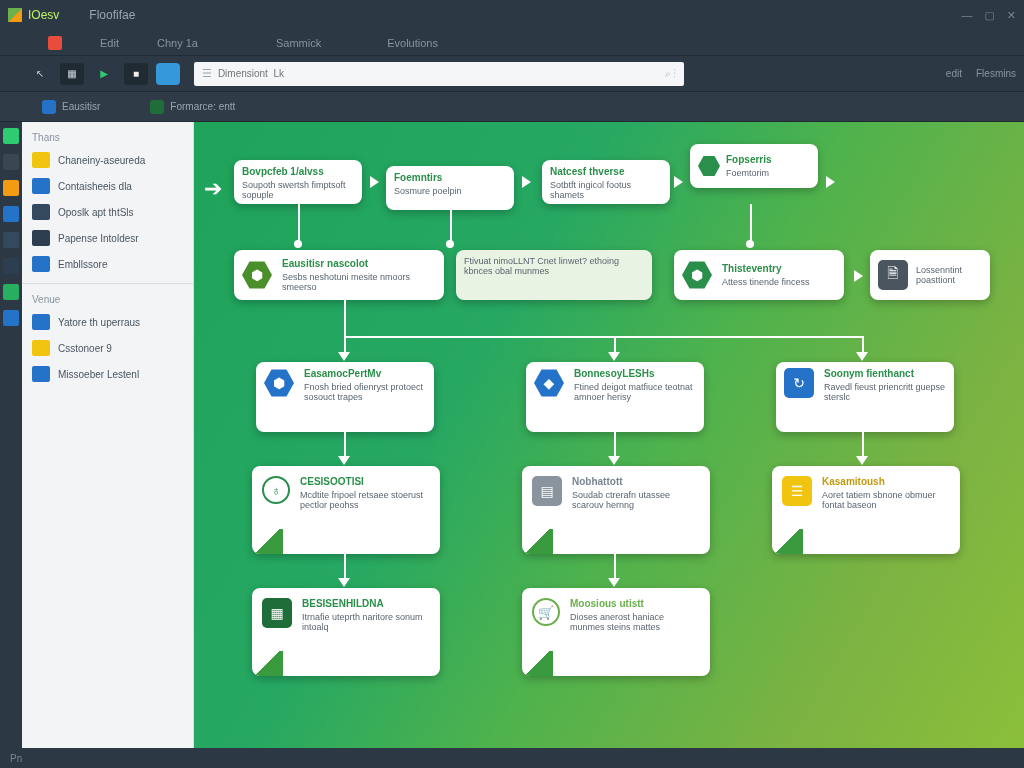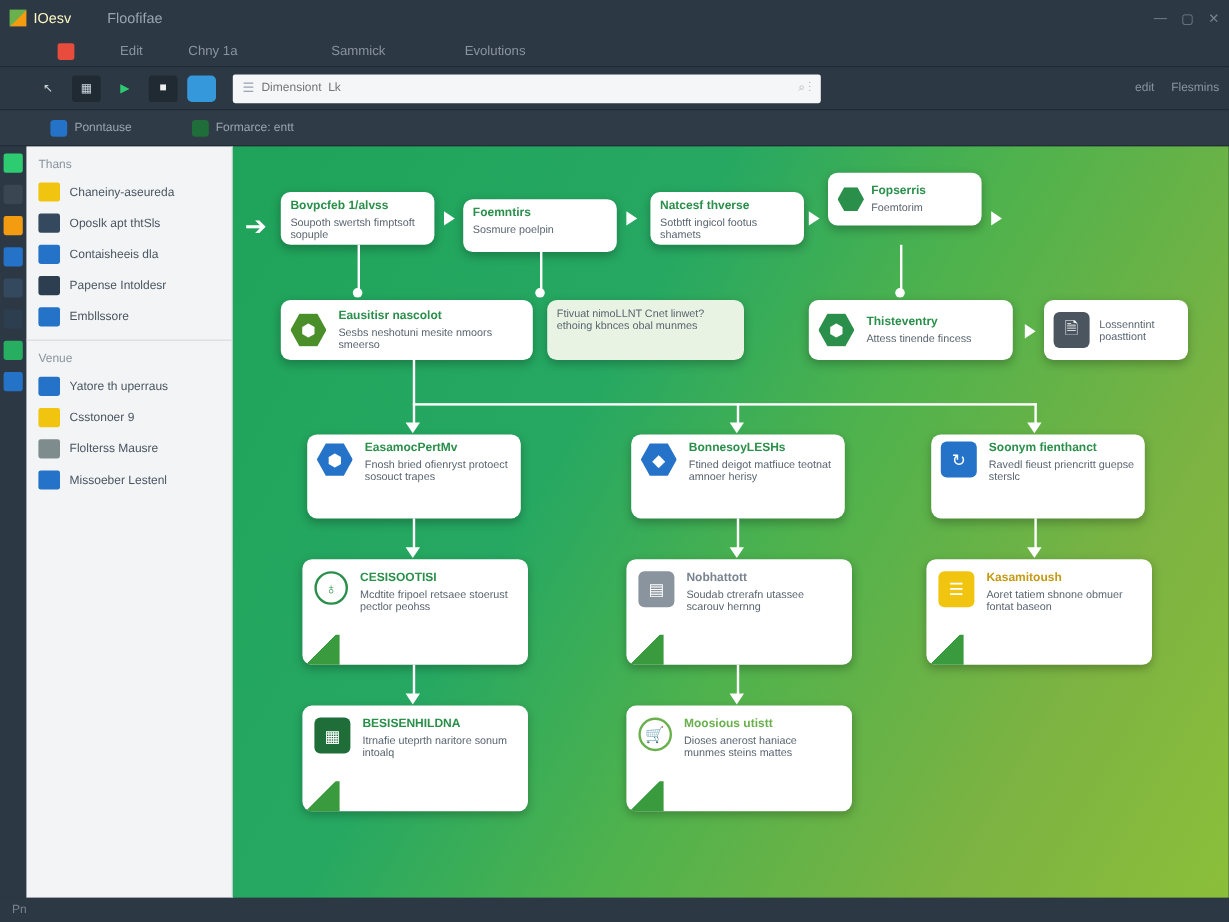--- a/index.html
+++ b/index.html
@@ -1,21 +1,21 @@
 <!DOCTYPE html>
 <html><head>
 <meta charset="utf-8">
 <style>
 * { box-sizing: border-box; margin: 0; padding: 0; font-family: "Segoe UI", Arial, sans-serif; }
 body { width: 1024px; height: 768px; overflow: hidden; background: #2c3844; }
 
 
 .titlebar { height: 30px; background: #2c3844; display: flex; align-items: center; padding: 0 8px; color: #9aa5b0; font-size: 12px; }
 .titlebar .logo { width: 14px; height: 14px; background: linear-gradient(135deg,#6ab04c 50%,#f39c12 50%); margin-right: 6px; }
-.titlebar .app-name { color: #fef9c3; margin-right: 30px; }
+.titlebar .app-name { color: #bef264; margin-right: 30px; }
 .titlebar .win-controls { margin-left: auto; display: flex; gap: 12px; color: #7a8490; font-size: 11px; }
 
 
 .menubar { height: 26px; background: #2c3844; display: flex; align-items: center; padding-left: 48px; gap: 38px; color: #8a949e; font-size: 11px; border-bottom: 1px solid #1f2a33; }
 .menubar span { cursor: pointer; }
 
 
 .ribbon { height: 36px; background: #2c3844; display: flex; align-items: center; padding: 0 8px 0 28px; gap: 8px; border-bottom: 1px solid #1f2a33; }
 .rib-icon { width: 24px; height: 22px; border-radius: 3px; display: flex; align-items: center; justify-content: center; font-size: 10px; color: #cfd6dc; cursor: pointer; }
 .rib-icon.sel { background: #1f2a33; }
@@ -104,21 +104,21 @@
   </div>
   <div class="rib-right">
     <span class="tag">edit</span>
     <span class="tag">Flesmins</span>
   </div>
 </div>
 
 <div class="ctxbar">
   <div class="chip">
     <div class="sq" style="background:#2573c9"></div>
-    <span>Ponntause</span>
+    <span>Eausitisr</span>
   </div>
   <div class="chip" style="margin-left:32px">
     <div class="sq" style="background:#1f6e3a"></div>
     <span>Formarce: entt</span>
   </div>
 </div>
 
 <div class="main">
 
   <div class="tools">
@@ -132,48 +132,44 @@
     <div class="tool" style="background:#2573c9"></div>
   </div>
 
   <div class="sidebar">
     <div class="sb-head">Thans</div>
     <div class="sb-item">
         <div class="sb-ico" style="background:#f1c40f"></div>
         <span>Chaneiny-aseureda</span>
       </div>
     <div class="sb-item">
+        <div class="sb-ico" style="background:#2573c9"></div>
+        <span>Contaisheeis dla</span>
+      </div>
+    <div class="sb-item">
         <div class="sb-ico" style="background:#34495e"></div>
         <span>Oposlk apt thtSls</span>
       </div>
     <div class="sb-item">
-        <div class="sb-ico" style="background:#2573c9"></div>
-        <span>Contaisheeis dla</span>
-      </div>
-    <div class="sb-item">
         <div class="sb-ico" style="background:#2c3e50"></div>
         <span>Papense Intoldesr</span>
       </div>
     <div class="sb-item">
         <div class="sb-ico" style="background:#2573c9"></div>
         <span>Embllssore</span>
       </div>
     <div class="sb-sep"></div>
     <div class="sb-head">Venue</div>
     <div class="sb-item">
         <div class="sb-ico" style="background:#2573c9"></div>
         <span>Yatore th uperraus</span>
       </div>
     <div class="sb-item">
         <div class="sb-ico" style="background:#f1c40f"></div>
         <span>Csstonoer 9</span>
-      </div>
-    <div class="sb-item">
-        <div class="sb-ico" style="background:#7f8c8d"></div>
-        <span>Flolterss Mausre</span>
       </div>
     <div class="sb-item">
         <div class="sb-ico" style="background:#2573c9"></div>
         <span>Missoeber Lestenl</span>
       </div>
   </div>
 
   <div class="canvas">
     <div class="start-arrow">➔</div>
 
@@ -193,21 +189,21 @@
     <div class="vline" style="left:256px; top:82px; height:38px"></div>
     <div class="dot" style="left:100px; top:118px"></div>
     <div class="dot" style="left:252px; top:118px"></div>
     <div class="vline" style="left:556px; top:82px; height:38px"></div>
     <div class="dot" style="left:552px; top:118px"></div>
 
     <div class="node wide" style="left:40px; top:128px">
       <div class="hex" style="background:#4a8f2a">⬢</div>
       <div><span class="title">Eausitisr nascolot</span><span>Sesbs neshotuni mesite nmoors smeerso</span></div>
     </div>
-    <div class="node" style="left:262px; top:128px; width:164px; height:50px; background:#e8f3e3"><span>Ftivuat nimoLLNT Cnet linwet? ethoing kbnces obal munmes</span></div>
+    <div class="node" style="left:262px; top:128px; width:196px; height:50px; background:#e8f3e3"><span>Ftivuat nimoLLNT Cnet linwet? ethoing kbnces obal munmes</span></div>
     <div class="node wide" style="left:480px; top:128px; width:170px">
       <div class="hex" style="background:#2a8f4a">⬢</div>
       <div><span class="title">Thisteventry</span><span>Attess tinende fincess</span></div>
     </div>
     <div class="right-tri" style="left:660px; top:148px"></div>
     <div class="node" style="left:676px; top:128px; width:120px; height:50px; display:flex; gap:8px; align-items:center">
       <div class="sqico" style="background:#4a5560">🗎</div>
       <span>Lossenntint poasttiont</span>
     </div>
 

